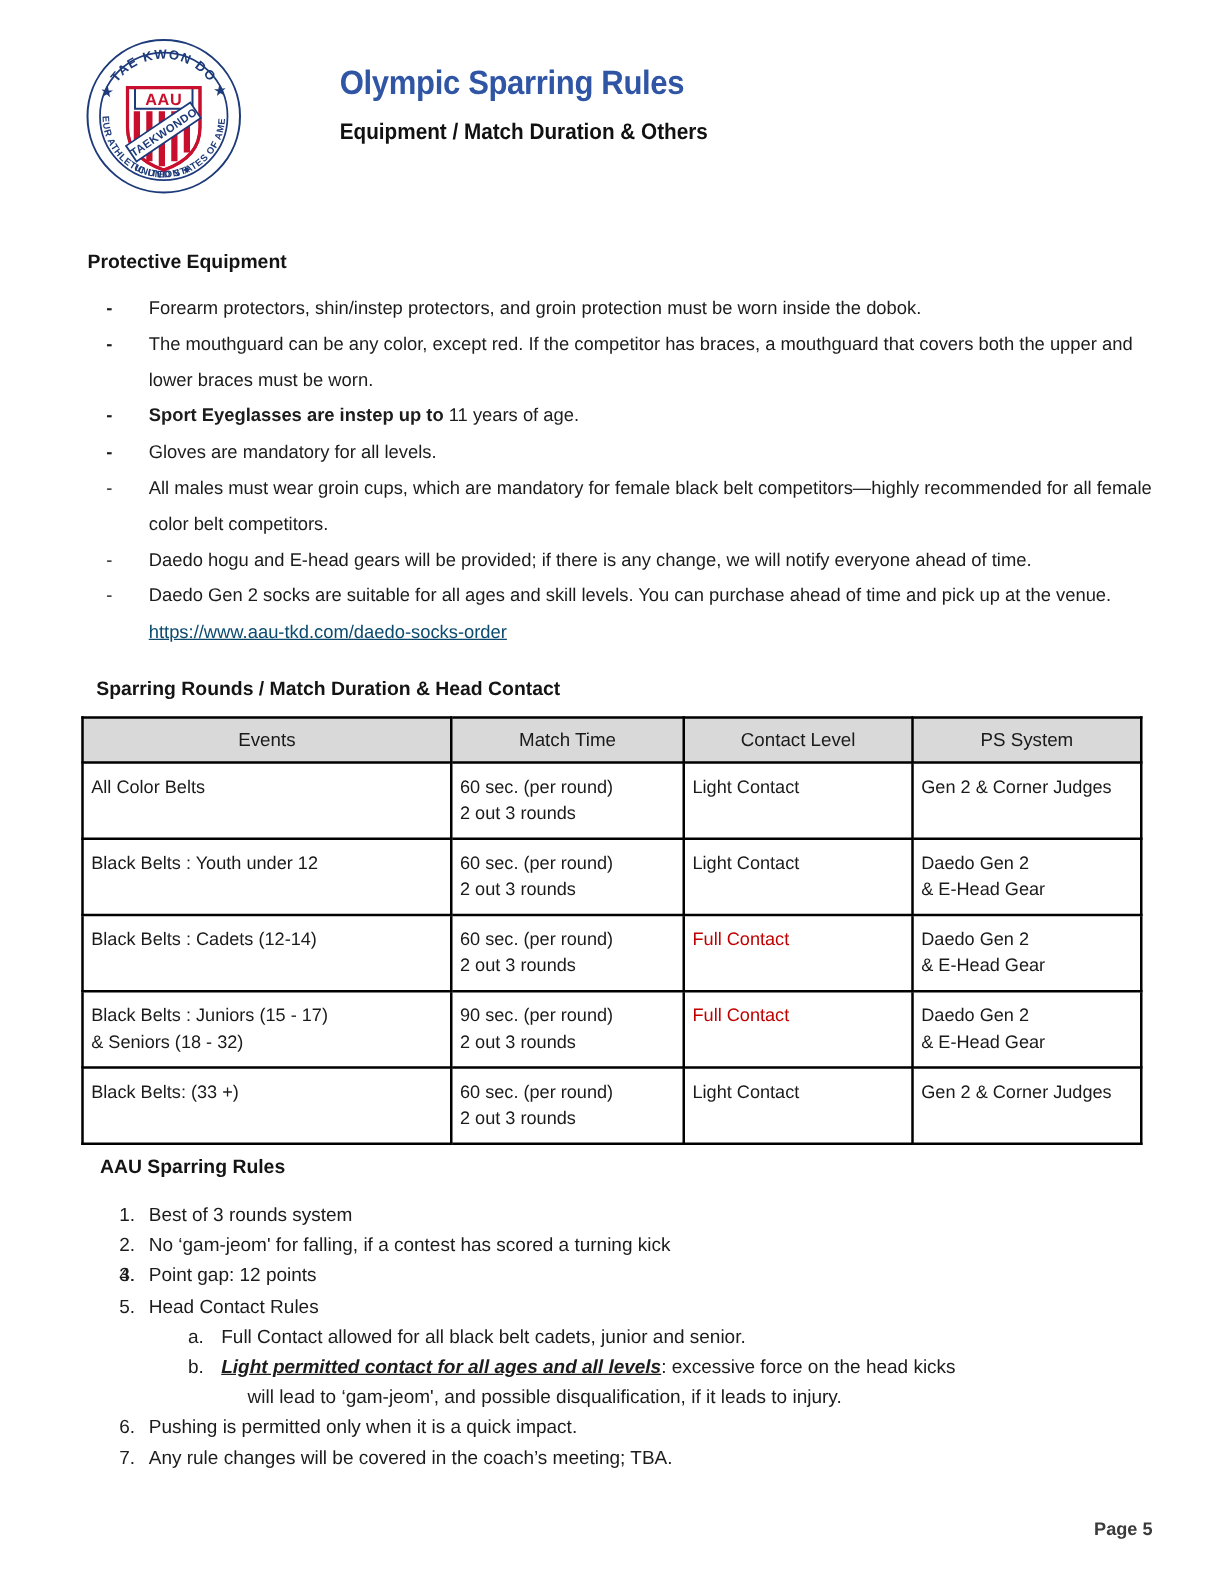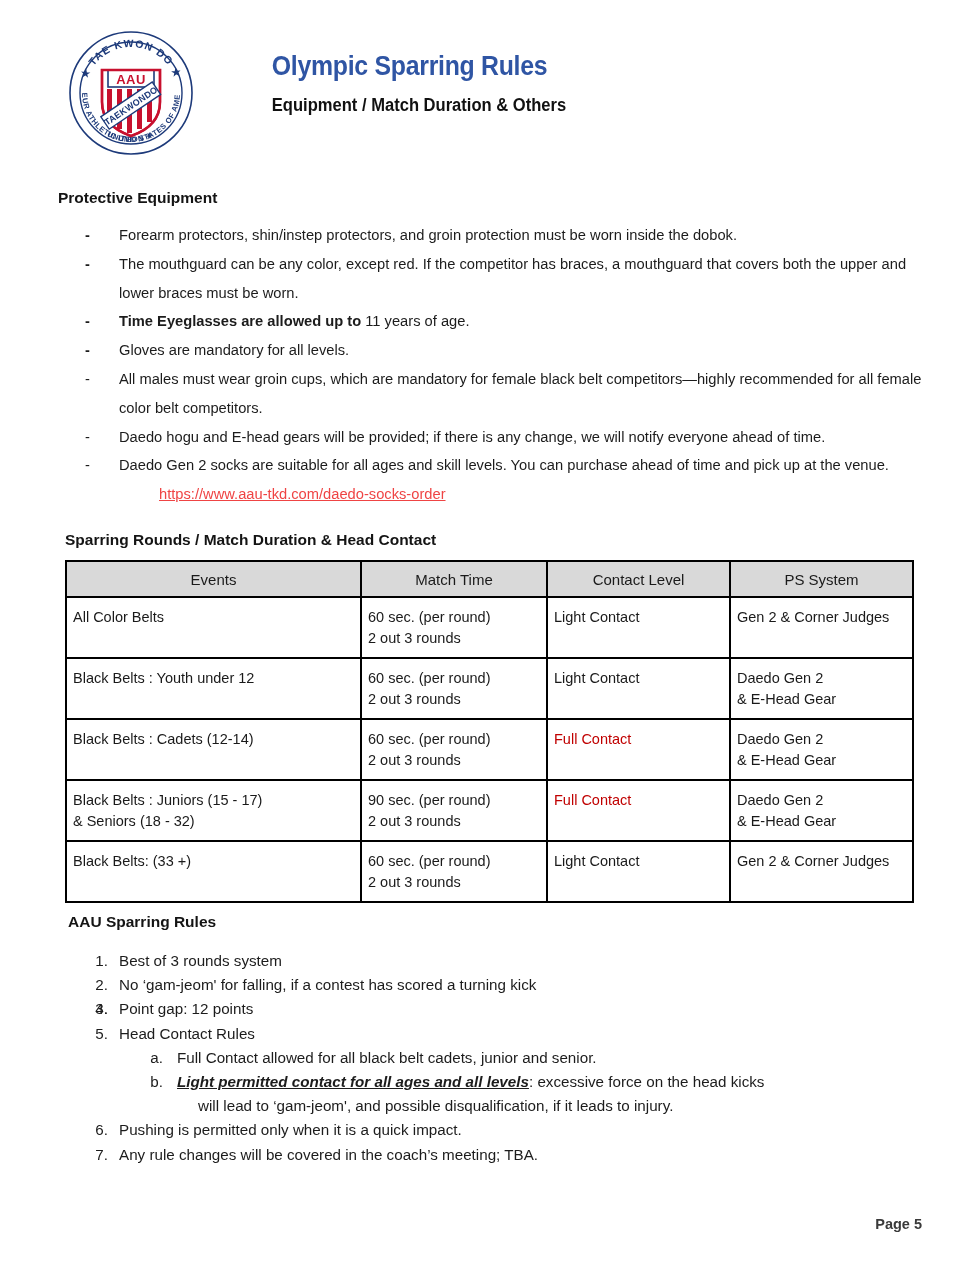--- a/index.html
+++ b/index.html
@@ -66,21 +66,21 @@
     line-height: 1.1;
     transform: scaleX(0.92);
     transform-origin: center;
   }
 
   
   .section-heading {
     font-size: 15.5px;
     font-weight: bold;
     color: #141414;
-    margin: 0;
+    margin: 12px;
   }
 
   
   #protective-equipment {
     position: absolute;
     left: 58px;
     top: 189px;
     width: 880px;
   }
   ul.dash-list {
@@ -101,22 +101,21 @@
     left: 27px;
     top: 0;
     font-size: 14.7px;
     line-height: 28.8px;
   }
   ul.dash-list > li.bold-dash .dash {
     font-weight: bold;
   }
   .b { font-weight: bold; }
   a.doc-link {
-    color: #ef4444;
-    margin-left: 40px;
+    color: #0c4a6e;
   }
 
   
   #sparring-rounds {
     position: absolute;
     left: 65px;
     top: 531px;
     width: 850px;
   }
   table.rules-table {
@@ -274,21 +273,21 @@
       <h1 class="doc-title">Olympic Sparring Rules</h1>
       <h2 class="doc-subtitle">Equipment / Match Duration &amp; Others</h2>
     </div>
   </div>
 
   <section id="protective-equipment">
     <h3 class="section-heading">Protective Equipment</h3>
     <ul class="dash-list" id="pe-list">
         <li class="bold-dash"><span class="dash">-</span><span>Forearm protectors, shin/instep protectors, and groin protection must be worn inside the dobok.</span></li>
         <li class="bold-dash"><span class="dash">-</span><span>The mouthguard can be any color, except red. If the competitor has braces, a mouthguard that covers both the upper and lower braces must be worn.</span></li>
-        <li class="bold-dash"><span class="dash">-</span><span class="b">Time Eyeglasses are allowed up to </span><span>11 years of age.</span></li>
+        <li class="bold-dash"><span class="dash">-</span><span class="b">Sport Eyeglasses are instep up to </span><span>11 years of age.</span></li>
         <li class="bold-dash"><span class="dash">-</span><span> Gloves are mandatory for all levels.</span></li>
         <li><span class="dash">-</span><span>All males must wear groin cups, which are mandatory for female black belt competitors—highly recommended for all female color belt competitors.</span></li>
         <li><span class="dash">-</span><span>Daedo hogu and E-head gears will be provided; if there is any change, we will notify everyone ahead of time.</span></li>
         <li><span class="dash">-</span><span>Daedo Gen 2 socks are suitable for all ages and skill levels.   You can purchase ahead of time and pick up at the venue.  </span><a class="doc-link" href="#">https://www.aau-tkd.com/daedo-socks-order</a></li>
       </ul>
   </section>
 
   <section id="sparring-rounds">
     <h3 class="section-heading">Sparring Rounds / Match Duration &amp; Head Contact</h3>
     <table class="rules-table">

